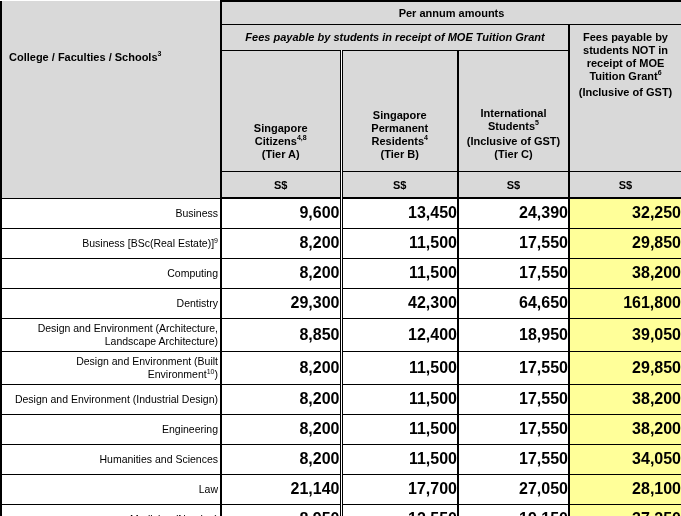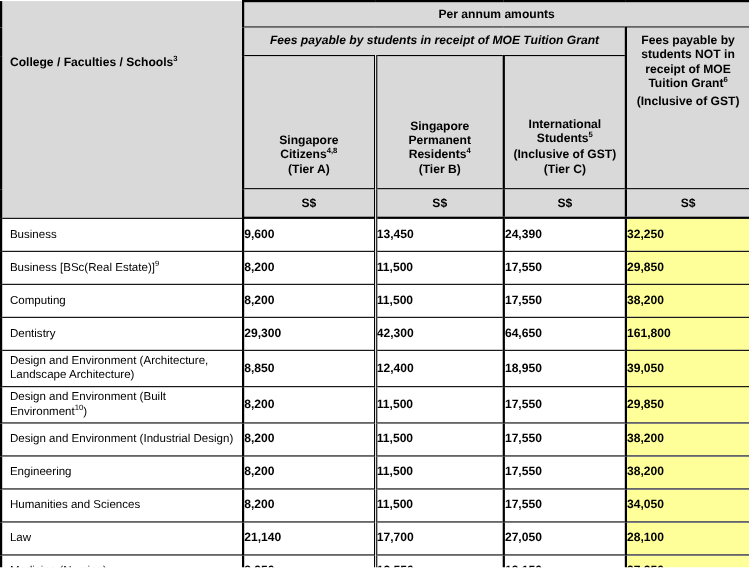--- a/index.html
+++ b/index.html
@@ -40,22 +40,22 @@
   
   .c1{border-left:2px solid var(--line);}
   .c2{border-left:2px solid var(--line);}
   .c3{border-left:3px double var(--line);}
   .c4{border-left:2px solid var(--line);}
   .c5{border-left:2px solid var(--line);border-right:2px solid var(--line);}
 
   
   tbody td{height:23px;}
   tbody tr:last-child td{border-bottom:2px solid var(--line);}
-  td.name{font-size:10.5px;line-height:13px;text-align:left;padding:3px 2px 3px 7px;vertical-align:middle;margin-left:42px;}
-  td.num{font-size:11px;font-weight:bold;text-align:left;vertical-align:middle;}
+  td.name{font-size:10.5px;line-height:13px;text-align:right;padding:3px 2px 3px 7px;vertical-align:middle;margin-left:42px;}
+  td.num{font-size:16px;font-weight:bold;text-align:right;vertical-align:middle;}
   td.yellow{background:var(--yellow);}
 </style>
 </head>
 <body>
 
 <div class="sheet">
   <table>
     <colgroup>
       <col style="width:220px">
         <col style="width:120px">

